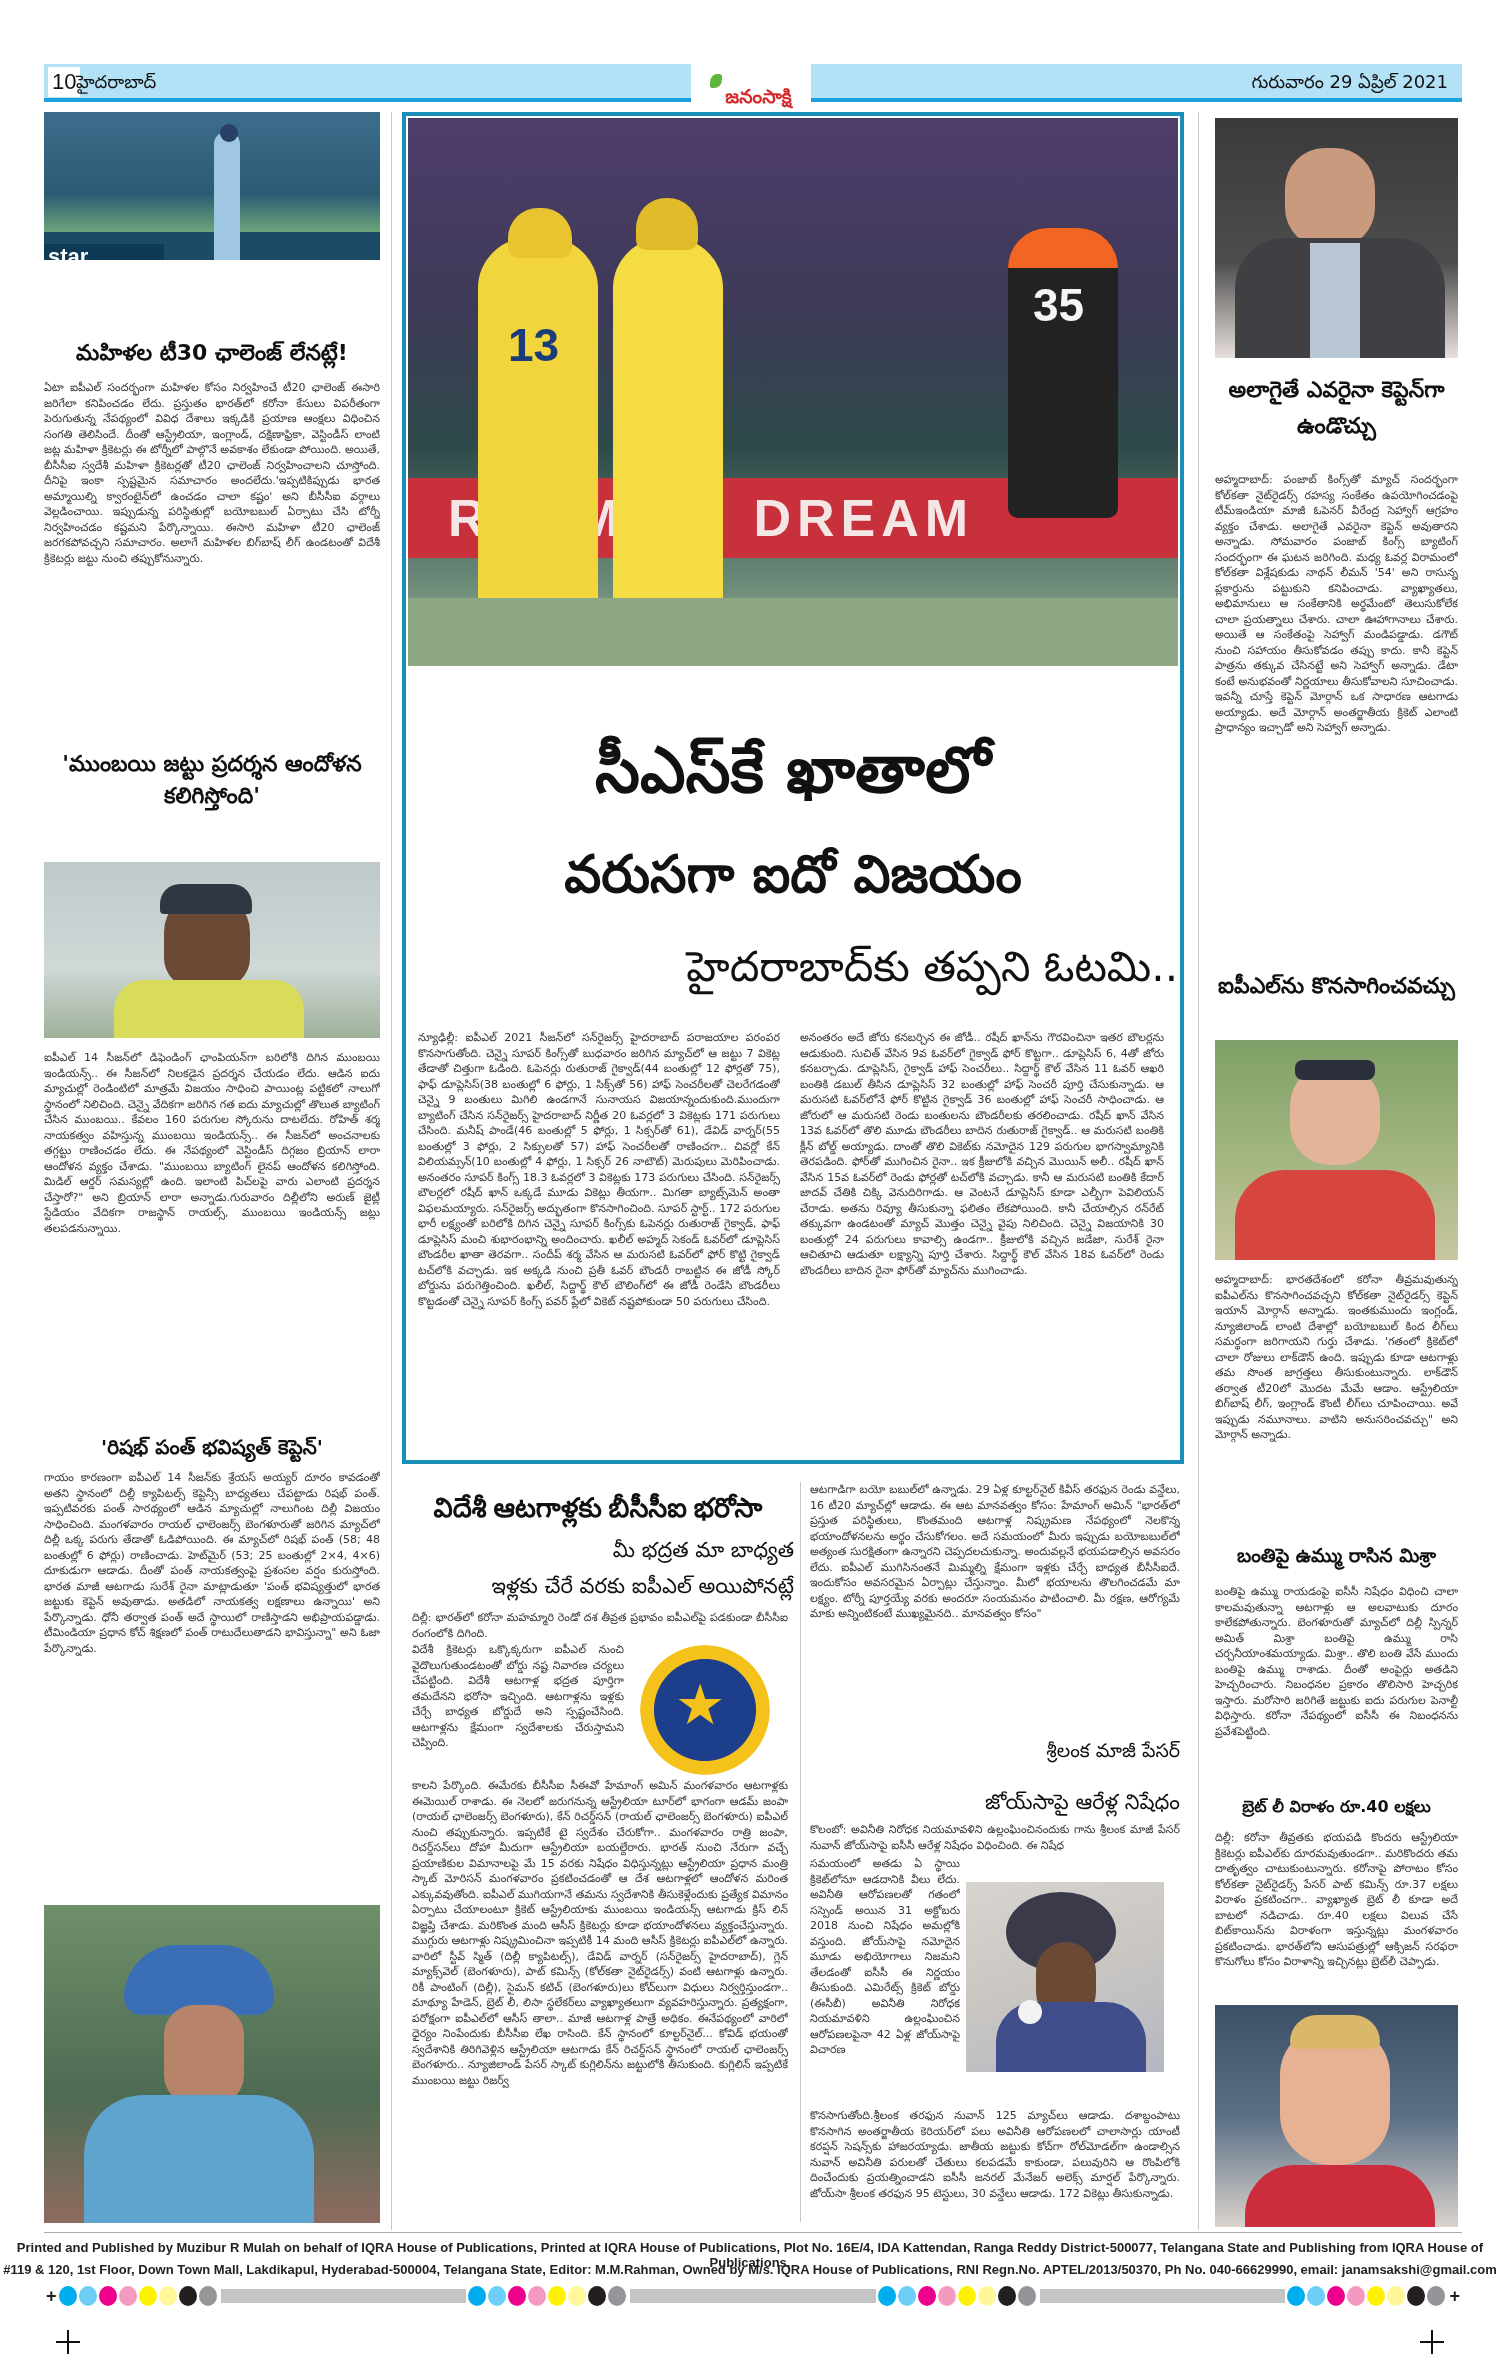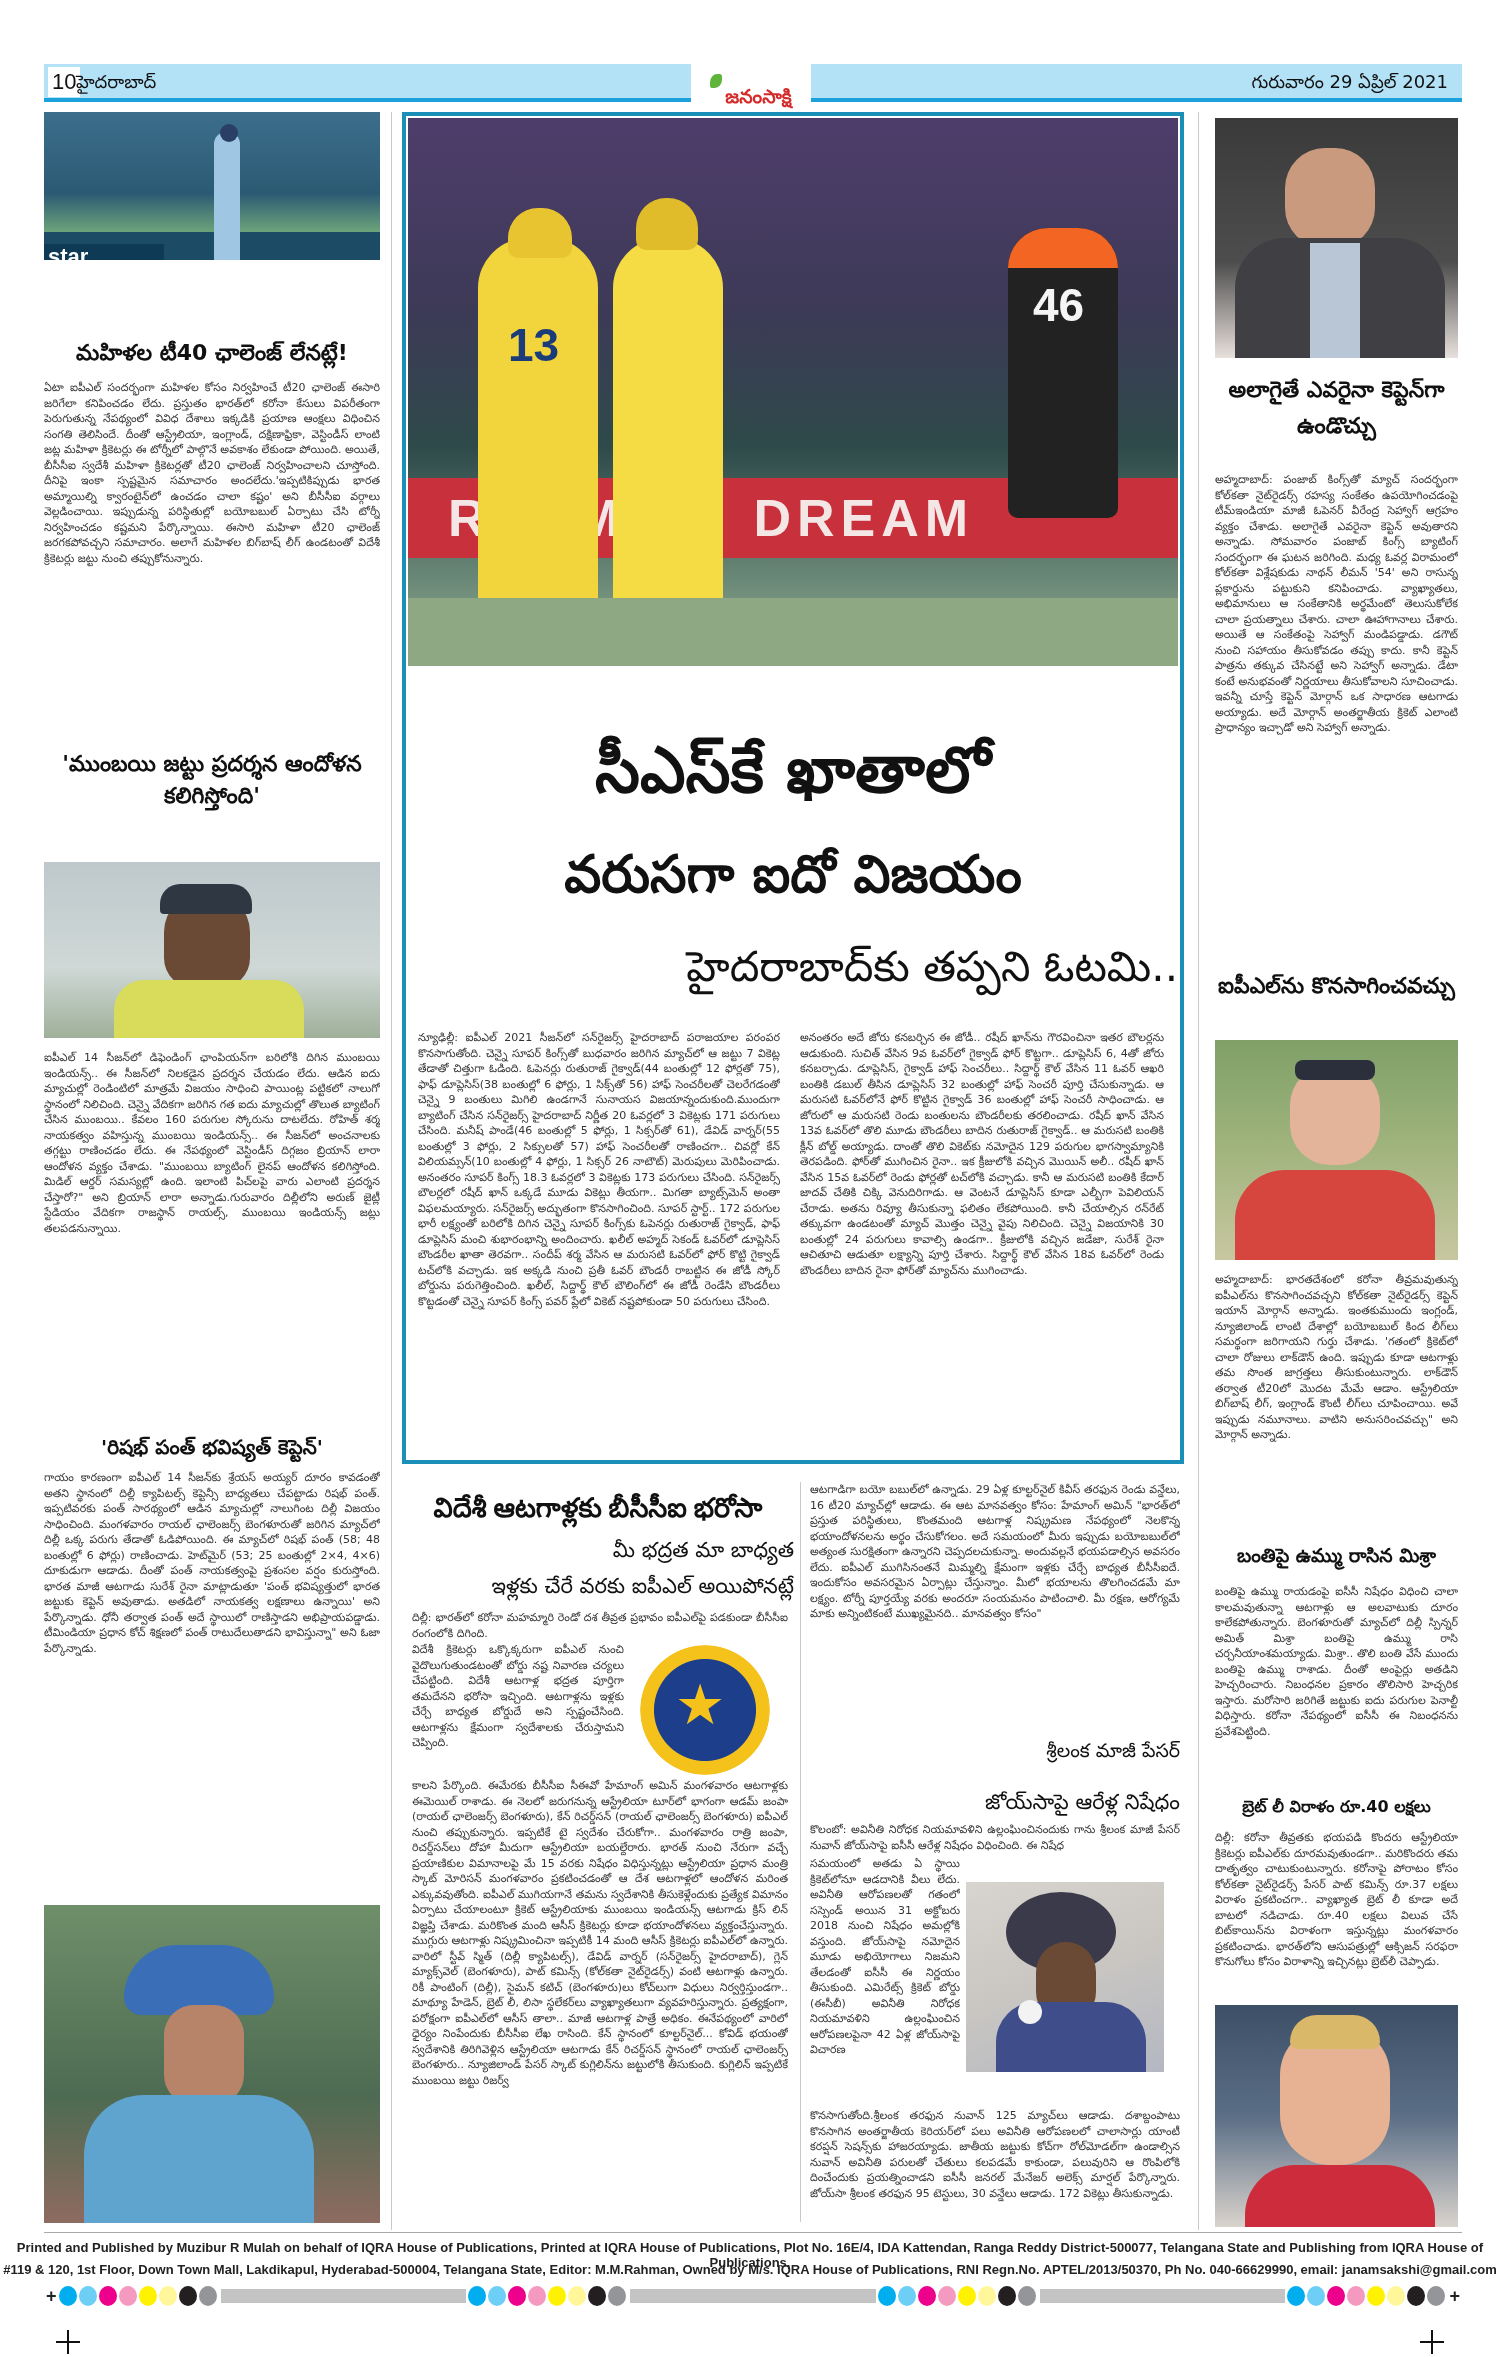--- a/index.html
+++ b/index.html
@@ -59,21 +59,21 @@
 </div>
 
 <div class="photo" style="left:44px;top:112px;width:336px;height:148px;background:linear-gradient(180deg,#3c6e8c 0%,#2b5a73 55%,#6aa17a 80%,#8fbf66 100%);">
   <div class="fig" style="left:0;top:120px;width:336px;height:40px;background:#1c4b66;"></div>
   <div class="fig" style="left:0;top:132px;width:120px;height:28px;background:#0f3a55;color:#fff;font:bold 22px 'Liberation Sans',sans-serif;padding-left:4px;">star</div>
   <div class="fig" style="left:170px;top:20px;width:26px;height:150px;background:#9fc7e3;border-radius:12px;"></div>
   <div class="fig" style="left:176px;top:12px;width:18px;height:18px;background:#2a3f66;border-radius:50%;"></div>
   <div class="fig" style="left:20px;top:150px;width:30px;height:60px;background:#e0a33b;border-radius:10px;"></div>
 </div>
 
-<div class="hl" style="left:44px;top:338px;width:336px;font-size:22px;line-height:30px;">మహిళల టీ40 ఛాలెంజ్ లేనట్లే!</div>
+<div class="hl" style="left:44px;top:338px;width:336px;font-size:22px;line-height:30px;">మహిళల టీ30 ఛాలెంజ్ లేనట్లే!</div>
 <div class="body" style="left:44px;top:380px;width:336px;height:352px;">ఏటా ఐపీఎల్ సందర్భంగా మహిళల కోసం నిర్వహించే టీ20 ఛాలెంజ్ ఈసారి జరిగేలా కనిపించడం లేదు. ప్రస్తుతం భారత్‌లో కరోనా కేసులు విపరీతంగా పెరుగుతున్న నేపథ్యంలో వివిధ దేశాలు ఇక్కడికి ప్రయాణ ఆంక్షలు విధించిన సంగతి తెలిసిందే. దీంతో ఆస్ట్రేలియా, ఇంగ్లాండ్, దక్షిణాఫ్రికా, వెస్టిండీస్ లాంటి జట్ల మహిళా క్రికెటర్లు ఈ టోర్నీలో పాల్గొనే అవకాశం లేకుండా పోయింది. అయితే, బీసీసీఐ స్వదేశీ మహిళా క్రికెటర్లతో టీ20 ఛాలెంజ్ నిర్వహించాలని చూస్తోంది. దీనిపై ఇంకా స్పష్టమైన సమాచారం అందలేదు.'ఇప్పటికిప్పుడు భారత అమ్మాయిల్ని క్వారంటైన్‌లో ఉంచడం చాలా కష్టం' అని బీసీసీఐ వర్గాలు వెల్లడించాయి. ఇప్పుడున్న పరిస్థితుల్లో బయోబబుల్ ఏర్పాటు చేసి టోర్నీ నిర్వహించడం కష్టమని పేర్కొన్నాయి. ఈసారి మహిళా టీ20 ఛాలెంజ్ జరగకపోవచ్చని సమాచారం. అలాగే మహిళల బిగ్‌బాష్ లీగ్ ఉండటంతో విదేశీ క్రికెటర్లు జట్టు నుంచి తప్పుకోనున్నారు.</div>
 
 <div class="hl" style="left:44px;top:748px;width:336px;font-size:22px;line-height:32px;">'ముంబయి జట్టు ప్రదర్శన ఆందోళన కలిగిస్తోంది'</div>
 
 <div class="photo" style="left:44px;top:862px;width:336px;height:176px;background:linear-gradient(180deg,#bfc9cc 0%,#cfd8d6 60%,#9fb09a 100%);">
   <div class="fig" style="left:120px;top:30px;width:86px;height:96px;background:#6b4a35;border-radius:40px 40px 30px 30px;"></div>
   <div class="fig" style="left:116px;top:22px;width:92px;height:30px;background:#2f3742;border-radius:20px 20px 4px 4px;"></div>
   <div class="fig" style="left:70px;top:118px;width:190px;height:70px;background:#d8dc5a;border-radius:30px 30px 0 0;"></div>
 </div>
 <div class="body" style="left:44px;top:1050px;width:336px;height:372px;">ఐపీఎల్ 14 సీజన్‌లో డిఫెండింగ్ ఛాంపియన్‌గా బరిలోకి దిగిన ముంబయి ఇండియన్స్.. ఈ సీజన్‌లో నిలకడైన ప్రదర్శన చేయడం లేదు. ఆడిన ఐదు మ్యాచుల్లో రెండింటిలో మాత్రమే విజయం సాధించి పాయింట్ల పట్టికలో నాలుగో స్థానంలో నిలిచింది. చెన్నై వేదికగా జరిగిన గత ఐదు మ్యాచుల్లో తొలుత బ్యాటింగ్ చేసిన ముంబయి.. కేవలం 160 పరుగుల స్కోరును దాటలేదు. రోహిత్ శర్మ నాయకత్వం వహిస్తున్న ముంబయి ఇండియన్స్.. ఈ సీజన్‌లో అంచనాలకు తగ్గట్టు రాణించడం లేదు. ఈ నేపథ్యంలో వెస్టిండీస్ దిగ్గజం బ్రియాన్ లారా ఆందోళన వ్యక్తం చేశాడు. "ముంబయి బ్యాటింగ్ లైనప్ ఆందోళన కలిగిస్తోంది. మిడిల్ ఆర్డర్ సమస్యల్లో ఉంది. ఇలాంటి పిచ్‌లపై వారు ఎలాంటి ప్రదర్శన చేస్తారో?" అని బ్రియాన్ లారా అన్నాడు.గురువారం దిల్లీలోని అరుణ్ జైట్లీ స్టేడియం వేదికగా రాజస్థాన్ రాయల్స్, ముంబయి ఇండియన్స్ జట్లు తలపడనున్నాయి.</div>
@@ -93,21 +93,21 @@
 <div id="main-box" class="abs"></div>
 <div class="photo" style="left:408px;top:118px;width:770px;height:548px;background:linear-gradient(180deg,#4e3d6b 0%,#3d3a57 35%,#2e4a4a 60%,#6c8a78 85%,#9fb497 100%);">
   <div class="fig" style="left:0;top:360px;width:770px;height:80px;background:#c8313b;color:#f5e6e6;font:bold 52px 'Liberation Sans',sans-serif;letter-spacing:6px;padding-left:40px;line-height:80px;">REAM11 &nbsp; DREAM</div>
   <div class="fig" style="left:70px;top:120px;width:120px;height:380px;background:#f2d53c;border-radius:50px 50px 10px 10px;"></div>
   <div class="fig" style="left:100px;top:90px;width:64px;height:50px;background:#e8c431;border-radius:30px 30px 10px 10px;"></div>
   <div class="fig" style="left:100px;top:200px;color:#1b3c7a;font:bold 46px 'Liberation Sans',sans-serif;">13</div>
   <div class="fig" style="left:205px;top:120px;width:110px;height:380px;background:#f5dc45;border-radius:50px 50px 10px 10px;"></div>
   <div class="fig" style="left:228px;top:80px;width:62px;height:52px;background:#e0bb2a;border-radius:30px 30px 10px 10px;"></div>
   <div class="fig" style="left:600px;top:110px;width:110px;height:290px;background:#222;border-radius:40px 40px 10px 10px;"></div>
   <div class="fig" style="left:600px;top:110px;width:110px;height:40px;background:#f26522;border-radius:40px 40px 0 0;"></div>
-  <div class="fig" style="left:625px;top:160px;color:#f5f5f5;font:bold 46px 'Liberation Sans',sans-serif;">46</div>
+  <div class="fig" style="left:625px;top:160px;color:#f5f5f5;font:bold 46px 'Liberation Sans',sans-serif;">35</div>
   <div class="fig" style="left:0;top:480px;width:770px;height:68px;background:#8ea883;"></div>
 </div>
 
 <div class="hl" style="left:408px;top:722px;width:770px;font-size:64px;line-height:96px;">సీఎస్‌కే ఖాతాలో</div>
 <div class="hl" style="left:408px;top:826px;width:770px;font-size:52px;line-height:96px;">వరుసగా ఐదో విజయం</div>
 <div class="sub" style="left:408px;top:935px;width:770px;font-size:42px;line-height:64px;">హైదరాబాద్‌కు తప్పని ఓటమి..</div>
 
 <div class="body" style="left:418px;top:1030px;width:362px;height:420px;">న్యూఢిల్లీ: ఐపీఎల్ 2021 సీజన్‌లో సన్‌రైజర్స్ హైదరాబాద్ పరాజయాల పరంపర కొనసాగుతోంది. చెన్నై సూపర్ కింగ్స్‌తో బుధవారం జరిగిన మ్యాచ్‌లో ఆ జట్టు 7 వికెట్ల తేడాతో చిత్తుగా ఓడింది. ఓపెనర్లు రుతురాజ్ గైక్వాడ్(44 బంతుల్లో 12 ఫోర్లతో 75), ఫాఫ్ డూప్లెసిస్(38 బంతుల్లో 6 ఫోర్లు, 1 సిక్స్‌తో 56) హాఫ్ సెంచరీలతో చెలరేగడంతో చెన్నై 9 బంతులు మిగిలి ఉండగానే సునాయస విజయాన్నందుకుంది.ముందుగా బ్యాటింగ్ చేసిన సన్‌రైజర్స్ హైదరాబాద్ నిర్ణీత 20 ఓవర్లలో 3 వికెట్లకు 171 పరుగులు చేసింది. మనీష్ పాండే(46 బంతుల్లో 5 ఫోర్లు, 1 సిక్సర్‌తో 61), డేవిడ్ వార్నర్(55 బంతుల్లో 3 ఫోర్లు, 2 సిక్సులతో 57) హాఫ్ సెంచరీలతో రాణించగా.. చివర్లో కేన్ విలియమ్సన్(10 బంతుల్లో 4 ఫోర్లు, 1 సిక్సర్ 26 నాటౌట్) మెరుపులు మెరిపించాడు. అనంతరం సూపర్ కింగ్స్ 18.3 ఓవర్లలో 3 వికెట్లకు 173 పరుగులు చేసింది. సన్‌రైజర్స్ బౌలర్లలో రషీద్ ఖాన్ ఒక్కడే మూడు వికెట్లు తీయగా.. మిగతా బ్యాట్స్‌మెన్ అంతా విఫలమయ్యారు. సన్‌రైజర్స్ అద్భుతంగా కొనసాగించింది. సూపర్ స్టార్ట్.. 172 పరుగుల భారీ లక్ష్యంతో బరిలోకి దిగిన చెన్నై సూపర్ కింగ్స్‌కు ఓపెనర్లు రుతురాజ్ గైక్వాడ్, ఫాఫ్ డూప్లెసిస్ మంచి శుభారంభాన్ని అందించారు. ఖలీల్ అహ్మద్ సెకండ్ ఓవర్‌లో డూప్లెసిస్ బౌండరీల ఖాతా తెరవగా.. సందీప్ శర్మ వేసిన ఆ మరుసటి ఓవర్‌లో ఫోర్ కొట్టి గైక్వాడ్ టచ్‌లోకి వచ్చాడు. ఇక అక్కడి నుంచి ప్రతీ ఓవర్ బౌండరీ రాబట్టిన ఈ జోడీ స్కోర్ బోర్డును పరుగెత్తించింది. ఖలీల్, సిద్దార్థ్ కౌల్ బౌలింగ్‌లో ఈ జోడీ రెండేసి బౌండరీలు కొట్టడంతో చెన్నై సూపర్ కింగ్స్ పవర్ ప్లేలో వికెట్ నష్టపోకుండా 50 పరుగులు చేసింది.</div>
 <div class="body" style="left:800px;top:1030px;width:364px;height:420px;">అనంతరం అదే జోరు కనబర్చిన ఈ జోడీ.. రషీద్ ఖాన్‌ను గౌరవించినా ఇతర బౌలర్లను ఆడుకుంది. సుచిత్ వేసిన 9వ ఓవర్‌లో గైక్వాడ్ ఫోర్ కొట్టగా.. డూప్లెసిస్ 6, 4తో జోరు కనబర్చాడు. డూప్లెసిస్, గైక్వాడ్ హాఫ్ సెంచరీలు.. సిద్దార్థ్ కౌల్ వేసిన 11 ఓవర్ ఆఖరి బంతికి డబుల్ తీసిన డూప్లెసిస్ 32 బంతుల్లో హాఫ్ సెంచరీ పూర్తి చేసుకున్నాడు. ఆ మరుసటి ఓవర్‌లోనే ఫోర్ కొట్టిన గైక్వాడ్ 36 బంతుల్లో హాఫ్ సెంచరీ సాధించాడు. ఆ జోరులో ఆ మరుసటి రెండు బంతులను బౌండరీలకు తరలించాడు. రషీద్ ఖాన్ వేసిన 13వ ఓవర్‌లో తొలి మూడు బౌండరీలు బాదిన రుతురాజ్ గైక్వాడ్.. ఆ మరుసటి బంతికి క్లీన్ బోల్డ్ అయ్యాడు. దాంతో తొలి వికెట్‌కు నమోదైన 129 పరుగుల భాగస్వామ్యానికి తెరపడింది. ఫోర్‌తో ముగించిన రైనా.. ఇక క్రీజులోకి వచ్చిన మొయిన్ అలీ.. రషీద్ ఖాన్ వేసిన 15వ ఓవర్‌లో రెండు ఫోర్లతో టచ్‌లోకి వచ్చాడు. కానీ ఆ మరుసటి బంతికి కేదార్ జాదవ్ చేతికి చిక్కి వెనుదిరిగాడు. ఆ వెంటనే డూప్లెసిస్ కూడా ఎల్బీగా పెవిలియన్ చేరాడు. అతను రివ్యూ తీసుకున్నా ఫలితం లేకపోయింది. కానీ చేయాల్సిన రన్‌రేట్ తక్కువగా ఉండటంతో మ్యాచ్ మొత్తం చెన్నై వైపు నిలిచింది. చెన్నై విజయానికి 30 బంతుల్లో 24 పరుగులు కావాల్సి ఉండగా.. క్రీజులోకి వచ్చిన జడేజా, సురేశ్ రైనా ఆచితూచి ఆడుతూ లక్ష్యాన్ని పూర్తి చేశారు. సిద్దార్థ్ కౌల్ వేసిన 18వ ఓవర్‌లో రెండు బౌండరీలు బాదిన రైనా ఫోర్‌తో మ్యాచ్‌ను ముగించాడు.</div>
 

